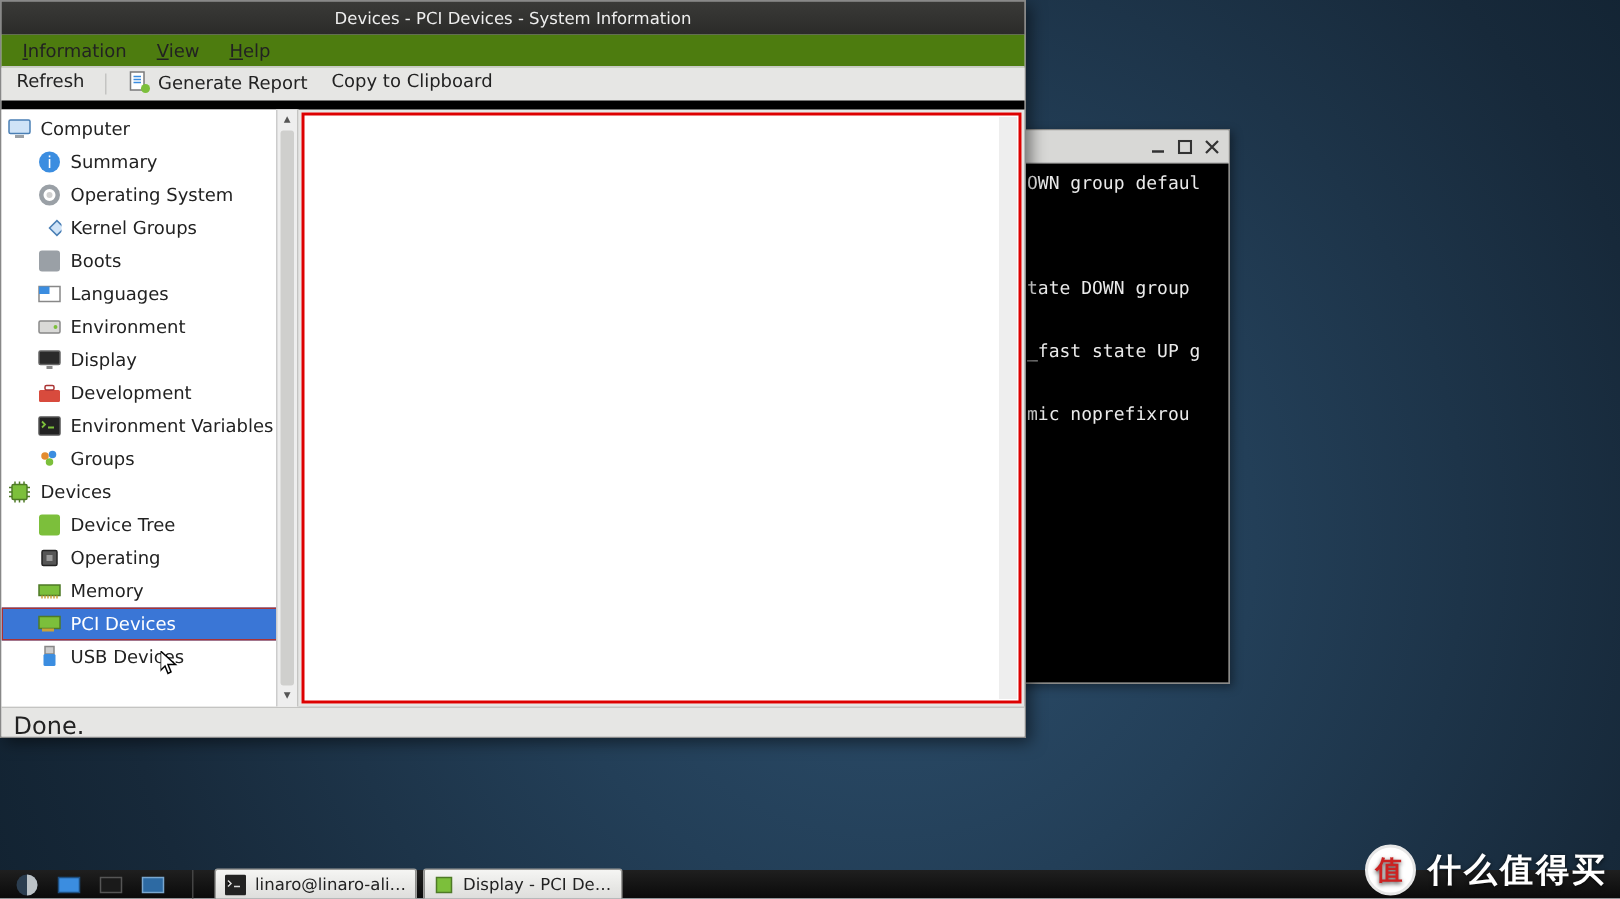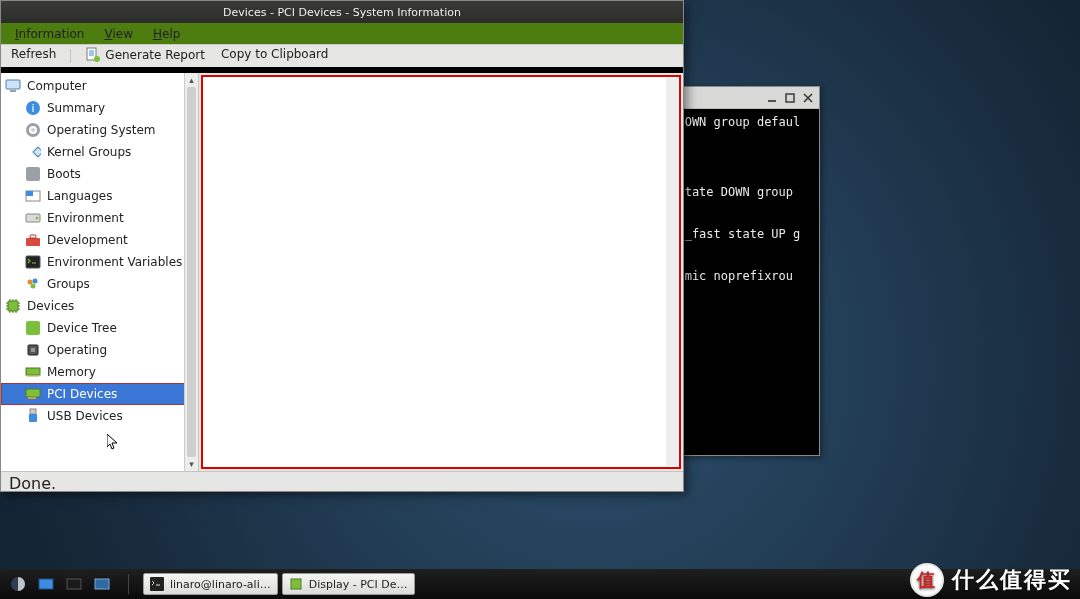--- a/index.html
+++ b/index.html
@@ -147,21 +147,21 @@
     height: 20px;
     border-top: 1px solid #c4c4c2;
     background: #e6e6e4;
     padding: 2px 8px;
     font-size: 16px;
   }
 
   
   .panel {
     position: absolute; left: 0; right: 0; bottom: 0;
-    height: 30px;
+    height: 19px;
     background: linear-gradient(#1f1f1f, #0a0a0a);
     display: flex; align-items: center;
     padding: 4px 6px;
     gap: 4px;
     color: #ddd;
     font-size: 11px;
   }
   .panel .plug {
     width: 24px; height: 22px;
     display: flex; align-items: center; justify-content: center;
@@ -344,20 +344,29 @@
           <div class="tree-row indent">
             <span class="ico">
               <svg class="icon" viewBox="0 0 16 16">
                   <rect x="1" y="4" width="14" height="8" rx="1" fill="#d9d9d7" stroke="#888"></rect>
                   <circle cx="12" cy="8" r="1.3" fill="#7cbf3b"></circle>
                 </svg>
             </span>
             <span>Environment</span>
           </div>
 
+          <div class="tree-row indent">
+            <span class="ico">
+              <svg class="icon" viewBox="0 0 16 16">
+                  <rect x="1" y="2" width="14" height="9" rx="1" fill="#2a2a2a" stroke="#666"></rect>
+                  <rect x="6" y="12" width="4" height="2" fill="#888"></rect>
+                </svg>
+            </span>
+            <span>Display</span>
+          </div>
 
           <div class="tree-row indent">
             <span class="ico">
               <svg class="icon" viewBox="0 0 16 16">
                   <rect x="1" y="6" width="14" height="8" rx="1" fill="#d84b3d"></rect>
                   <rect x="5" y="3" width="6" height="3" rx="1" fill="none" stroke="#a33"></rect>
                 </svg>
             </span>
             <span>Development</span>
           </div>

